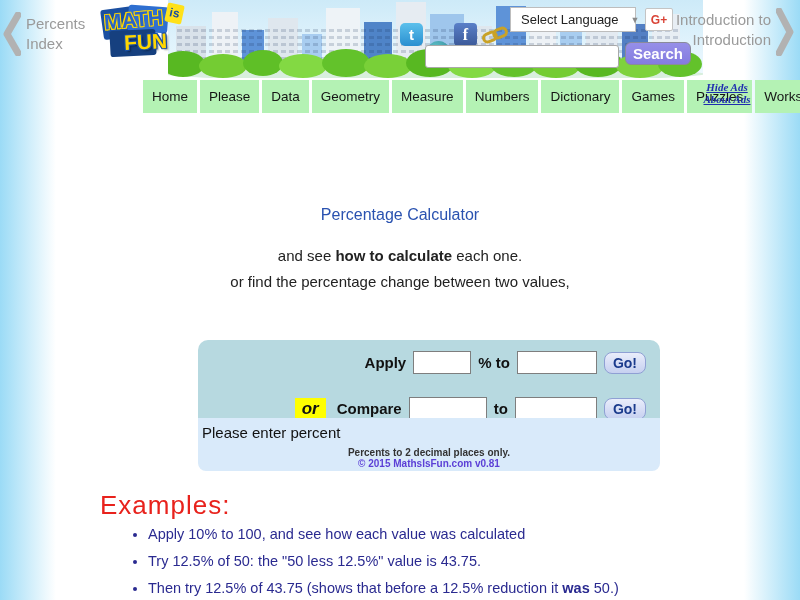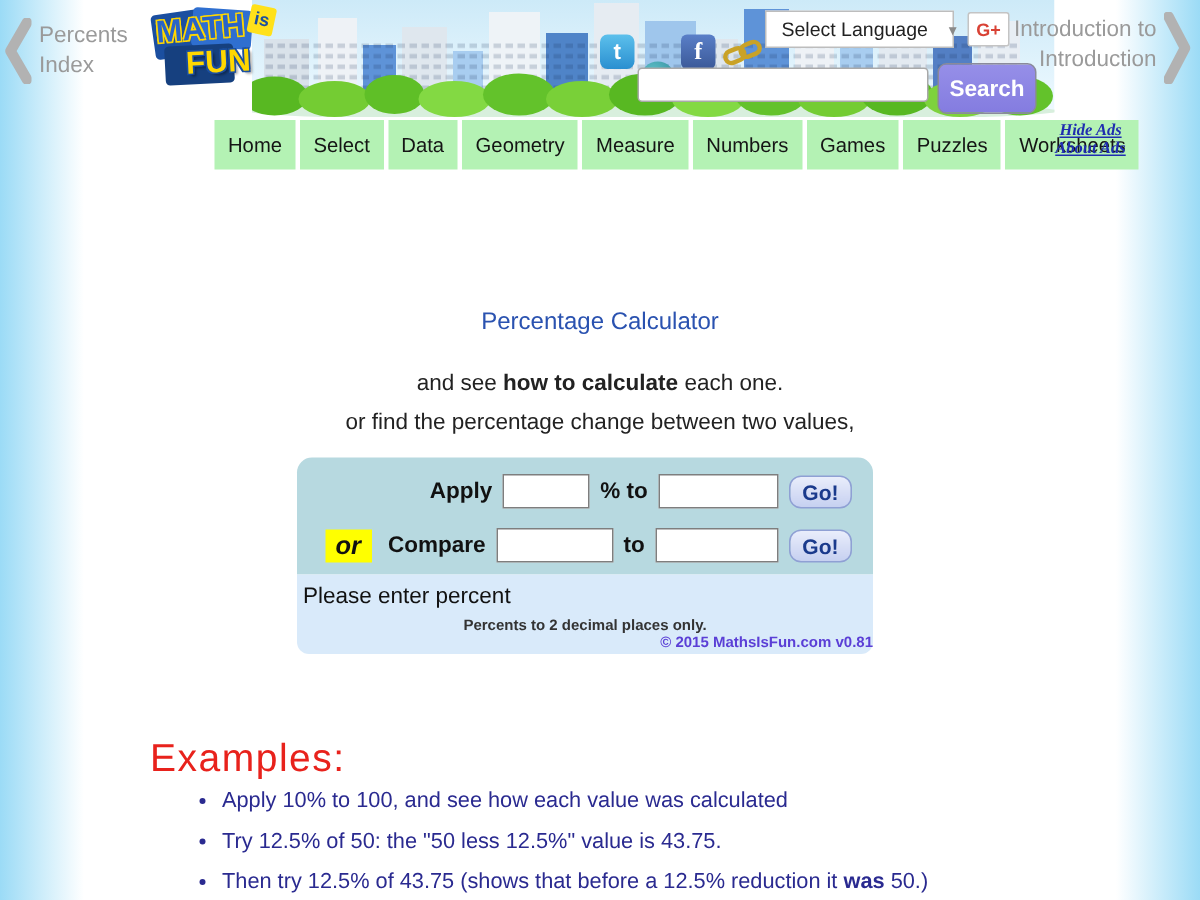--- a/index.html
+++ b/index.html
@@ -42,48 +42,48 @@
     border:1px solid #bdbdbd; display:flex; align-items:center; gap:5px; padding:0 5px; }
   .lang-label { font-size:13px; color:#222; white-space:nowrap; }
   .lang-sep { width:1px; height:15px; background:#ccc; margin-left:auto; }
   .lang-arrow { color:#8a8a8a; font-size:9px; padding:0 2px; }
   .gplus-box { position:absolute; left:645px; top:8px; width:28px; height:23px; background:#fff;
     border:1px solid #c4c4c4; border-radius:2px; color:#d94235; font-weight:bold; font-size:12px;
     display:flex; align-items:center; justify-content:center; }
   
   .search-input { position:absolute; left:425px; top:45px; width:194px; height:23px; border:1px solid #a9a9a9;
     border-radius:3px; padding:0 6px; font-size:13px; background:#fff; }
-  .search-btn { position:absolute; left:625px; top:42px; width:66px; height:34px;
+  .search-btn { position:absolute; left:625px; top:42px; width:66px; height:23px;
     background:linear-gradient(#968fe8,#847ce0); color:#fff; font-weight:bold; font-size:15px;
     border:1px solid #8a8a9a; border-radius:6px; cursor:pointer; }
   
   .nav { position:absolute; left:143px; top:80px; display:flex; gap:3px; }
   .nav-item { background:#b4f2b4; color:#151515; font-size:13.5px; padding:9px 9px; cursor:pointer; white-space:nowrap; }
   
   .ads-links { position:absolute; right:42px; top:82px; width:62px; text-align:center;
     font-family:"Liberation Serif",serif; font-size:11px; font-weight:bold; line-height:11px;font-style:italic; }
   .ads-links a { color:#1f2db0; display:block; margin-bottom:1px; }
   
   .title { position:absolute; left:0; top:206px; width:800px; text-align:center; color:#2a52b0; font-size:16px; }
   .intro { position:absolute; left:0; top:243px; width:800px; text-align:center; color:#222;
     font-size:15px; line-height:26px; }
-  .calc { position:absolute; left:198px; top:305px; width:384px; }
+  .calc { position:absolute; left:198px; top:340px; width:462px; }
   .calc-top { background:#b7d9e0; border-radius:10px 10px 0 0; height:78px; padding-top:9px; }
   .calc-row { display:flex; align-items:center; justify-content:flex-end; gap:7px; padding-right:14px; height:27px; }
-  .calc-row + .calc-row { margin-top:9px; }
+  .calc-row + .calc-row { margin-top:19px; }
   .calc-label { font-weight:bold; font-size:15px; color:#111; }
   .or-chip { background:#ffff00; font-weight:bold; font-style:italic; font-size:17px; padding:1px 7px; margin-right:4px; color:#111; }
   .calc-input { height:23px; border:1px solid #7e7e7e; background:#fff; font-size:14px; padding:0 4px; }
   .w58 { width:58px; } .w80 { width:80px; } .w78 { width:78px; } .w82 { width:82px; }
   .go-btn { background:linear-gradient(#e9edfb,#c6d0f0); border:1px solid #8fa0d4; border-radius:8px;
     color:#1a3a8c; font-weight:bold; font-size:14px; padding:2px 8px; cursor:pointer; }
   .calc-bottom { position:relative; background:#d9eafa; border-radius:0 0 8px 8px; height:53px; }
   .calc-status { position:absolute; left:4px; top:6px; font-size:15px; color:#111; }
   .calc-note { position:absolute; left:0; top:29px; width:100%; text-align:center; font-size:10px; font-weight:bold; color:#333; }
-  .calc-copy { position:absolute; left:0; top:40px; width:100%; text-align:right; font-size:10px; font-weight:bold; color:#5b3fd6; }
+  .calc-copy { position:absolute; left:0; top:40px; width:100%; text-align:center; font-size:10px; font-weight:bold; color:#5b3fd6; }
   
   .examples-heading { position:absolute; left:100px; top:490px; color:#e8221c; font-size:26px; letter-spacing:1px; }
   .examples-list { position:absolute; left:148px; top:526px; color:#2a2a90; font-size:14.5px; }
   .examples-list li { margin-bottom:11px; }
 </style>
 </head>
 <body>
 
 <div class="page">
 
@@ -189,25 +189,26 @@
     <span class="lang-arrow">▼</span>
   </div>
 
   <div class="gplus-box">G+</div>
 
   <input class="search-input" type="text" value="" style="">
   <button class="search-btn">Search</button>
 
   <div class="nav">
     <div class="nav-item">Home</div>
-    <div class="nav-item">Select</div>
+    <div class="nav-item">Please</div>
     <div class="nav-item">Data</div>
     <div class="nav-item">Geometry</div>
     <div class="nav-item">Measure</div>
     <div class="nav-item">Numbers</div>
+    <div class="nav-item">Dictionary</div>
     <div class="nav-item">Games</div>
     <div class="nav-item">Puzzles</div>
     <div class="nav-item">Worksheets</div>
   </div>
 
   <div class="ads-links">
     <a href="#">Hide Ads</a>
     <a href="#">About Ads</a>
   </div>
 

